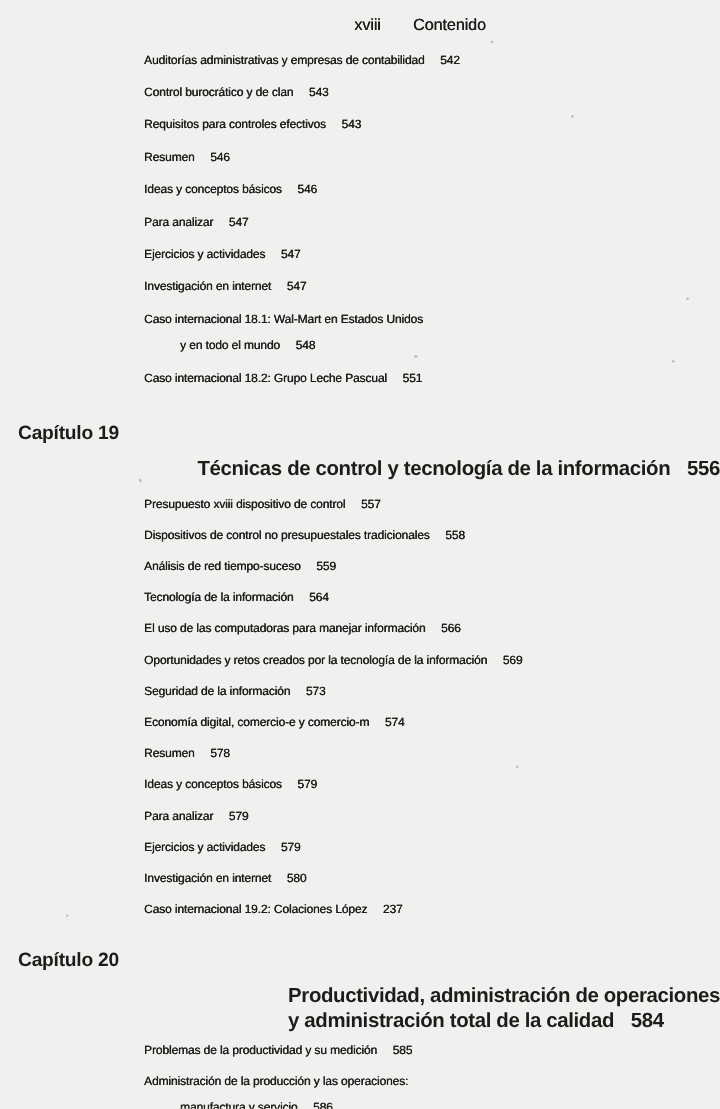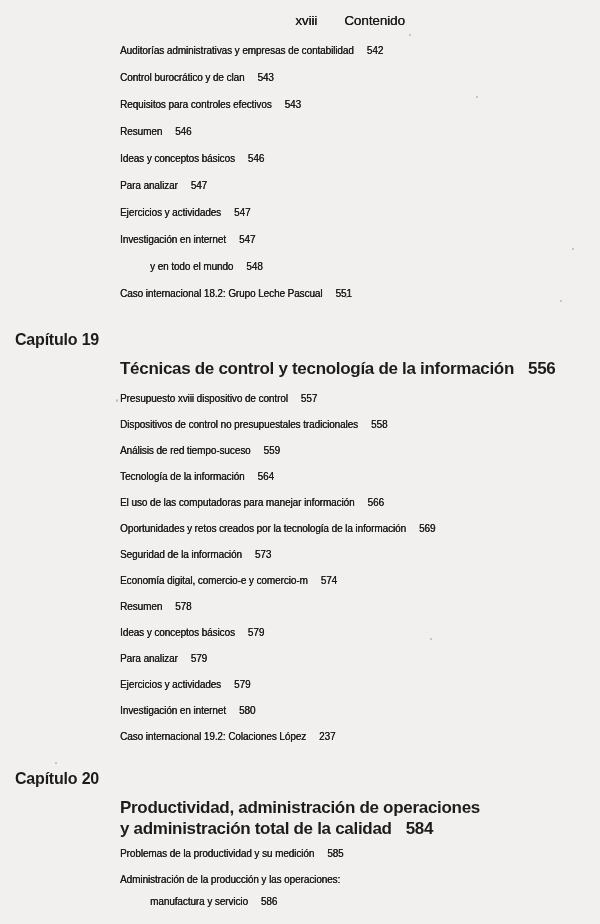--- a/index.html
+++ b/index.html
@@ -33,21 +33,21 @@
     line-height: 22px;
     margin-bottom: 4px;
     letter-spacing: -0.1px;
     white-space: nowrap;
     text-shadow: 0.3px 0 0 #1d1c1a;
   }
   .s1 .entry { margin-bottom: 5px; }
   .entry-wrap { padding-left: 30px; }
   .entry-page { margin-left: 13px; }
 
-  .chapter-row { display: flex; align-items: flex-start; }
+  .chapter-row { display: flex; align-items: flex-start; justify-content: space-between; }
   .s2 .chapter-row { margin-top: 24px; margin-bottom: 9px; }
   .s3 .chapter-row { margin-top: 20px; margin-bottom: 4px; }
   .chapter-label {
     flex: none;
     width: 105px;
     font-weight: 700;
     font-size: 16px;
     line-height: 21px;
     letter-spacing: -0.2px;
   }
@@ -83,20 +83,21 @@
         <div class="entries">
           <div class="entry"><span>Auditorías administrativas y empresas de contabilidad</span><span class="entry-page">542</span></div>
           <div class="entry"><span>Control burocrático y de clan</span><span class="entry-page">543</span></div>
           <div class="entry"><span>Requisitos para controles efectivos</span><span class="entry-page">543</span></div>
           <div class="entry"><span>Resumen</span><span class="entry-page">546</span></div>
           <div class="entry"><span>Ideas y conceptos básicos</span><span class="entry-page">546</span></div>
           <div class="entry"><span>Para analizar</span><span class="entry-page">547</span></div>
           <div class="entry"><span>Ejercicios y actividades</span><span class="entry-page">547</span></div>
           <div class="entry"><span>Investigación en internet</span><span class="entry-page">547</span></div>
           <div class="entry">
+            <div class="entry-line">Caso internacional 18.1: Wal-Mart en Estados Unidos</div>
             <div class="entry-wrap">y en todo el mundo<span class="entry-page">548</span></div>
           </div>
           <div class="entry"><span>Caso internacional 18.2: Grupo Leche Pascual</span><span class="entry-page">551</span></div>
         </div>
       </section>
       <section class="toc-section s2">
         <div class="chapter-row">
           <span class="chapter-label">Capítulo 19</span>
           <div class="chapter-title">
             <div>Técnicas de control y tecnología de la información<span class="entry-page">556</span></div>

